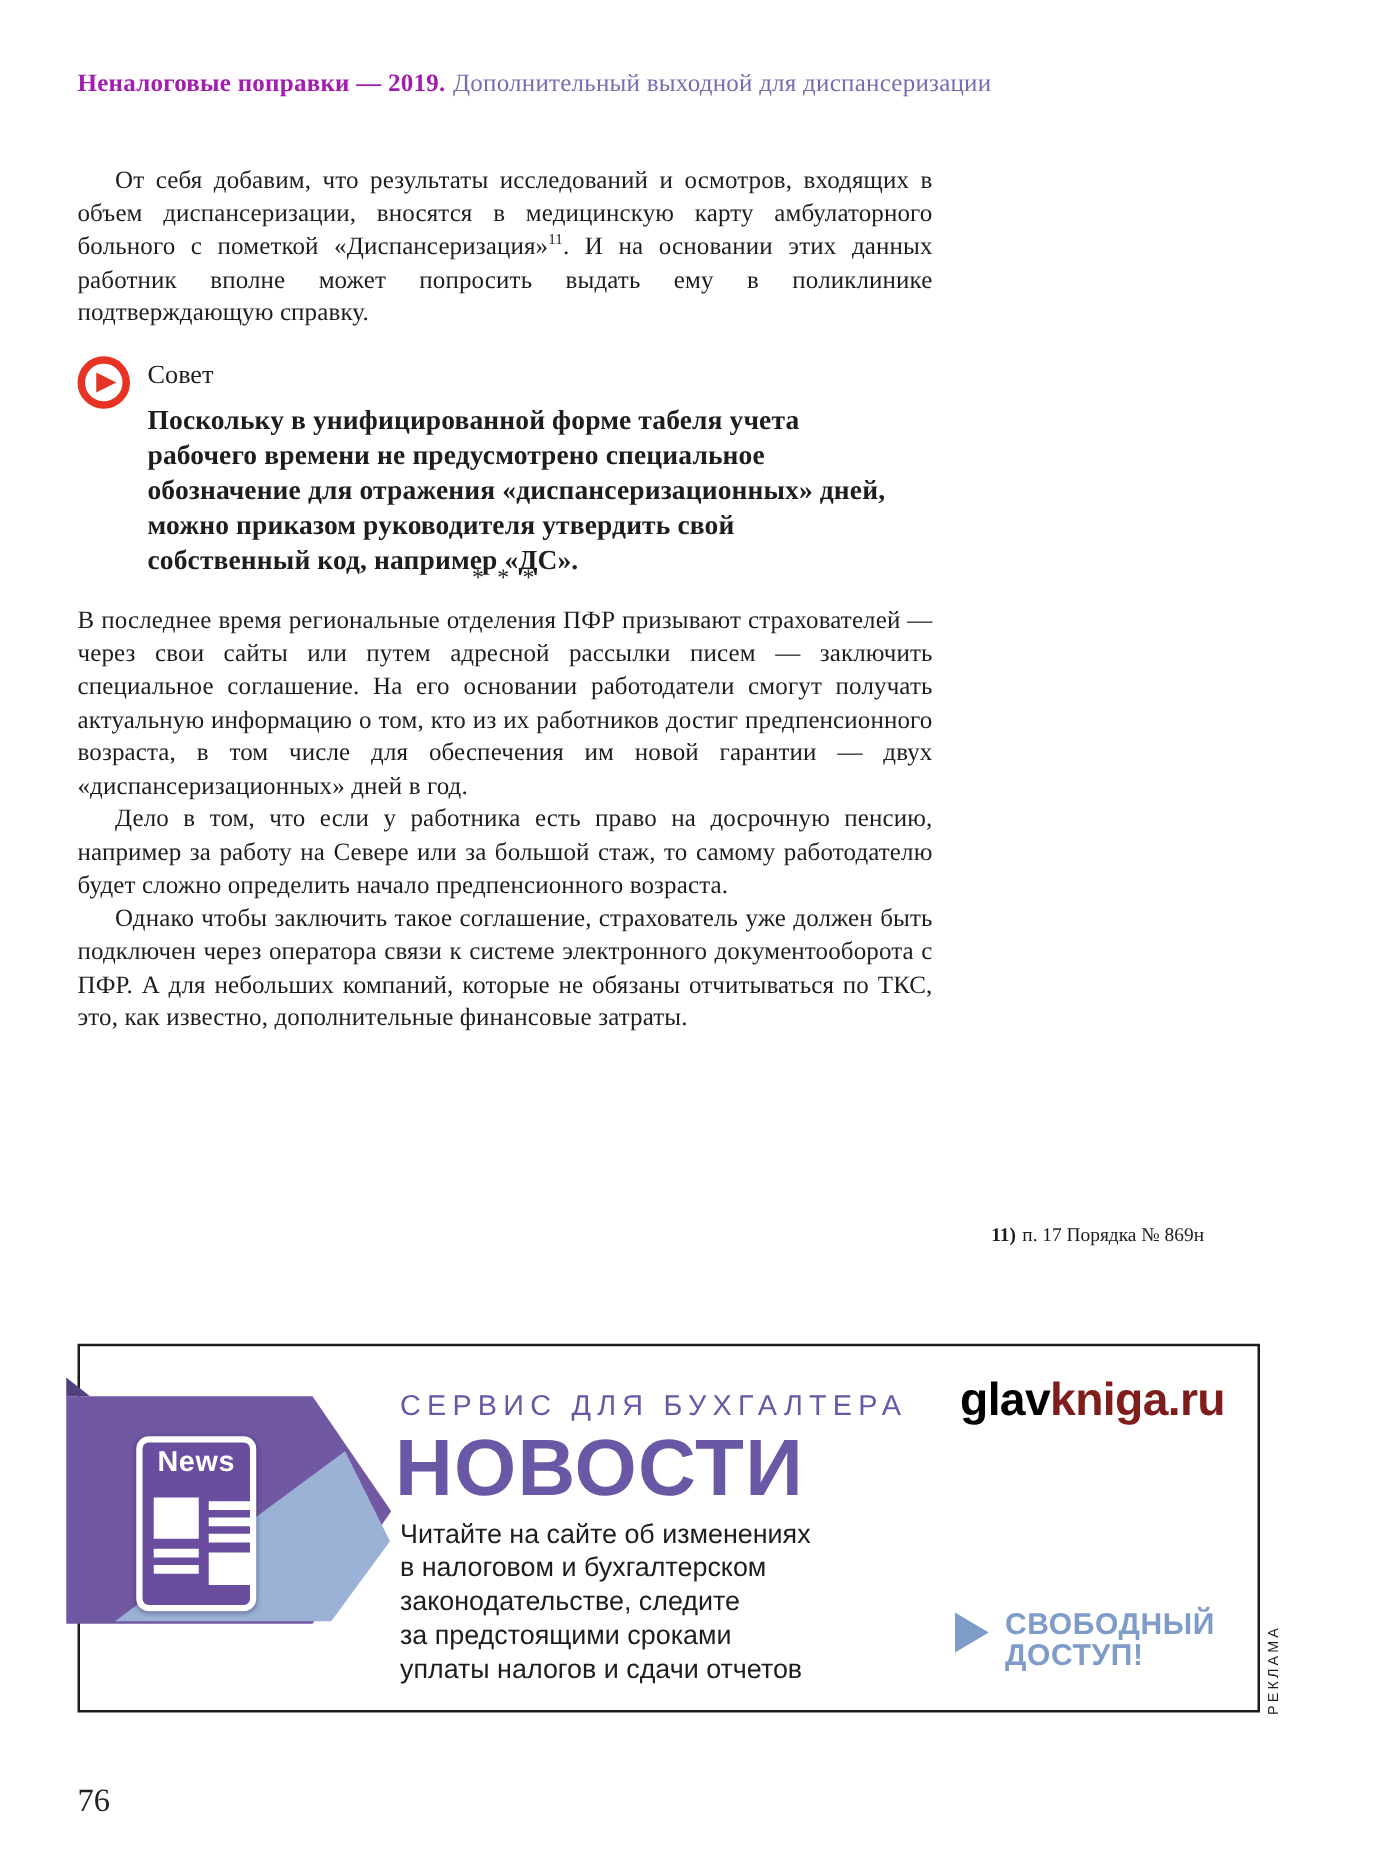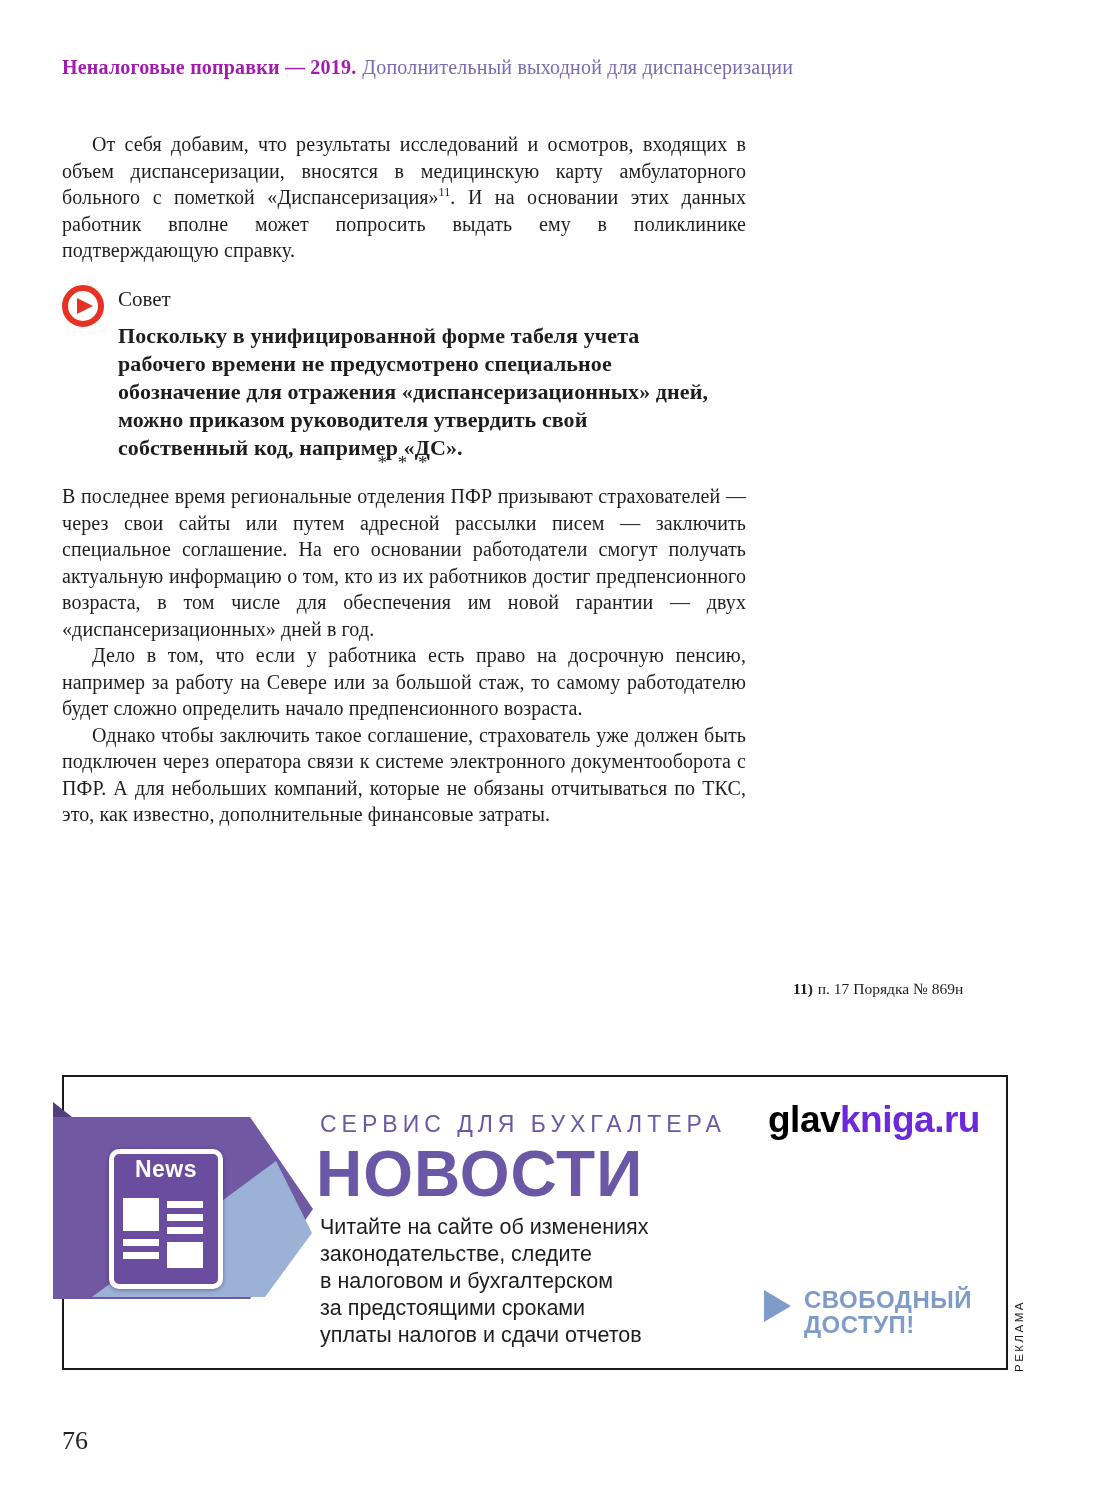--- a/index.html
+++ b/index.html
@@ -27,31 +27,31 @@
   
   .flow{position:absolute;left:62px;top:452px;width:684px;}
   .stars{text-align:center;font-size:19px;letter-spacing:3px;height:31px;}
   
   .footnote{position:absolute;left:793px;top:980px;font-size:15.5px;color:#1d1d1b;}
   .footnote .num{font-weight:bold;margin-right:5px;margin-top:36px;}
   
   .ad{position:absolute;left:62px;top:1075px;width:946px;height:295px;box-sizing:border-box;
       border:2px solid #1a1a1a;background:#fff;font-family:"Liberation Sans",sans-serif;}
   .ribbon{position:absolute;left:-14px;top:22px;width:300px;height:205px;}
-  .news-card{position:absolute;left:45px;top:72px;width:114px;height:140px;box-sizing:border-box;
+  .news-card{position:absolute;left:45px;top:72px;width:96px;height:140px;box-sizing:border-box;
       background:#6a4d9f;border:5px solid #ffffff;border-radius:10px;box-shadow:0 1px 4px rgba(40,20,80,.45);}
   .news-card .nt{color:#fff;font-weight:bold;font-size:23px;text-align:center;margin-top:2px;letter-spacing:.5px;
       font-family:"Liberation Sans",sans-serif;}
   .news-card .blk{position:absolute;background:#fff;}
   .ad-service{position:absolute;left:256px;top:34px;font-size:23px;letter-spacing:5px;color:#6a57a5;text-align:center;}
   .ad-title{position:absolute;left:252px;top:60px;font-size:64px;font-weight:bold;color:#6a57a5;letter-spacing:1px;}
   .ad-body{position:absolute;left:256px;top:137px;font-size:21.5px;line-height:27px;color:#1d1d1b;}
   .site{position:absolute;left:704px;top:22px;font-size:37px;font-weight:bold;letter-spacing:-.5px;}
   .site .g{color:#000000;}
-  .site .k{color:#6d28d9;}
+  .site .k{color:#7f1d1d;}
   .free{position:absolute;left:700px;top:210px;display:flex;align-items:flex-start;justify-content:center;}
   .free .tri{width:0;height:0;border-left:27px solid #7f9cc8;border-top:16px solid transparent;
       border-bottom:16px solid transparent;margin-top:3px;}
   .free .txt{margin-left:13px;color:#7f9cc8;font-weight:bold;font-size:24px;line-height:25px;letter-spacing:.5px;}
   .reklama{position:absolute;left:1013px;top:1290px;width:18px;height:82px;
       writing-mode:vertical-rl;transform:rotate(180deg);
       font-family:"Liberation Sans",sans-serif;font-size:11.5px;letter-spacing:2.5px;color:#1a1a1a;}
   .pageno{position:absolute;left:62px;top:1426px;font-size:26px;color:#222;}
 </style>
 </head>
@@ -101,22 +101,22 @@
       <div class="blk" style="left:9px;top:85px;width:36px;height:7px;"></div>
       <div class="blk" style="left:9px;top:98px;width:36px;height:7px;"></div>
       <div class="blk" style="left:53px;top:88px;width:36px;height:26px;"></div>
     </div>
 
     <div class="ad-service">СЕРВИС ДЛЯ БУХГАЛТЕРА</div>
     <div class="ad-title">НОВОСТИ</div>
 
     <div class="ad-body">
       <div>Читайте на сайте об изменениях</div>
+      <div>в налоговом и бухгалтерском</div>
       <div>законодательстве, следите</div>
-      <div>в налоговом и бухгалтерском</div>
       <div>за предстоящими сроками</div>
       <div>уплаты налогов и сдачи отчетов</div>
     </div>
 
     <div class="site">
       <span class="g">glav</span><span class="k">kniga.ru</span>
     </div>
 
     <div class="free">
       <div class="tri"></div>

